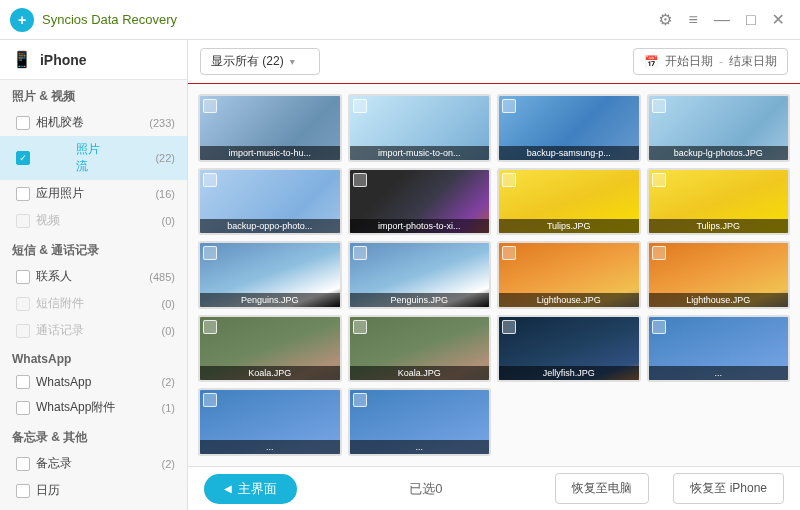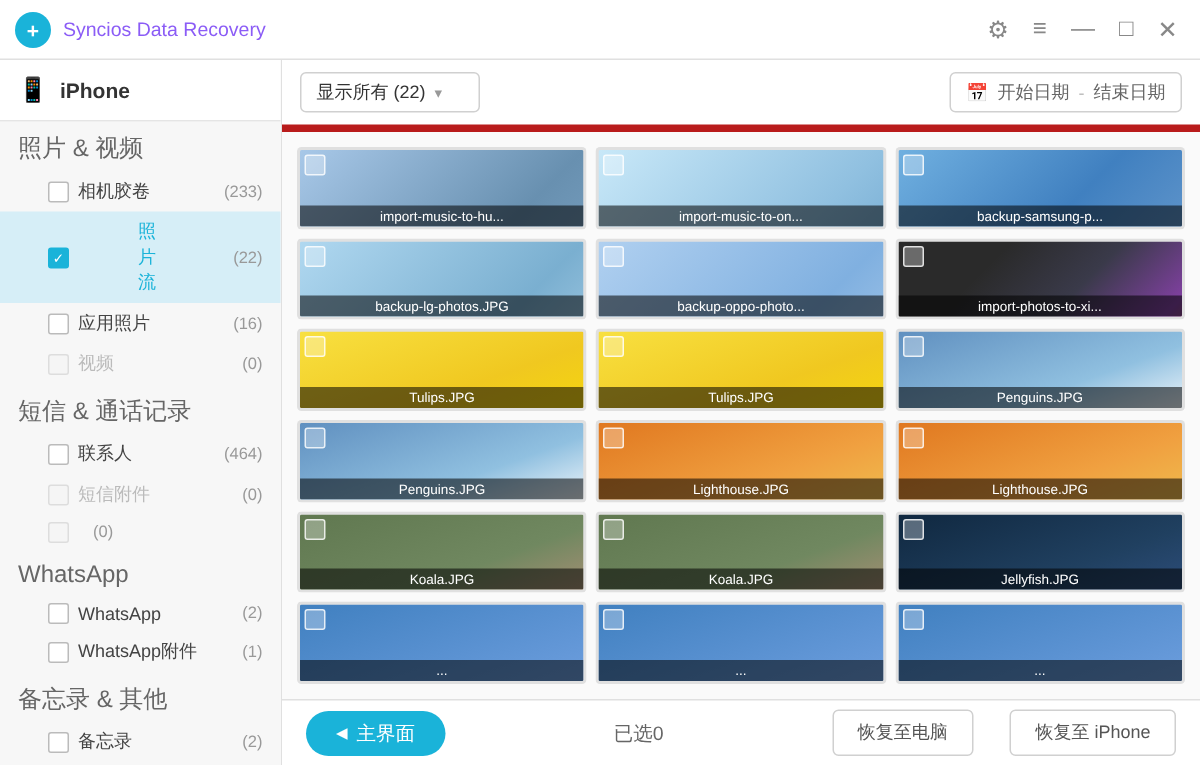--- a/index.html
+++ b/index.html
@@ -9,81 +9,81 @@
     .titlebar {
       display: flex; align-items: center; height: 40px;
       background: #fff; border-bottom: 1px solid #e0e0e0;
       padding: 0 10px; flex-shrink: 0;
     }
     .titlebar-logo {
       width: 24px; height: 24px; background: #1ab3d9;
       border-radius: 50%; display: flex; align-items: center; justify-content: center;
       color: white; font-size: 14px; font-weight: bold; margin-right: 8px;
     }
-    .titlebar-title { font-size: 13px; color: #8b5cf6; flex: 1; }
+    .titlebar-title { font-size: 13px; color: #4d7c0f; flex: 1; }
     .titlebar-controls { display: flex; gap: 6px; align-items: center; }
     .titlebar-icon { color: #888; font-size: 16px; cursor: pointer; padding: 2px 5px; }
 
     
     .main-layout { display: flex; flex: 1; overflow: hidden; }
 
     
     .sidebar {
       width: 188px; background: #f7f7f7; border-right: 1px solid #e0e0e0;
       display: flex; flex-direction: column; flex-shrink: 0; overflow-y: auto;
     }
     .sidebar-device {
       display: flex; align-items: center; padding: 10px 12px;
       font-size: 14px; font-weight: bold; color: #333; border-bottom: 1px solid #e5e5e5;
       background: #fff;
     }
     .sidebar-device-icon { margin-right: 8px; font-size: 16px; color: #555; }
 
     .sidebar-section-title {
-      font-size: 16px; color: #666; padding: 8px 12px 4px;
-      font-weight: normal;
+      font-size: 12px; color: #666; padding: 8px 12px 4px;
+      font-weight: bold;
     }
     .sidebar-item {
-      display: flex; align-items: center; padding: 5px 12px 5px 32px;
-      font-size: 12px; color: #444; cursor: pointer;
+      display: flex; align-items: center; padding: 5px 12px 5px 16px;
+      font-size: 12px; color: #444; cursor: pointer; justify-content: center;
     }
     .sidebar-item.active { background: #d6eef7; color: #1ab3d9; gap: 40px; }
     .sidebar-item .check { width: 14px; height: 14px; border: 1px solid #bbb; margin-right: 6px; flex-shrink: 0; background: #fff; border-radius: 2px; }
     .sidebar-item .check.checked { background: #1ab3d9; border-color: #1ab3d9; display: flex; align-items: center; justify-content: center; }
     .sidebar-item .check.checked::after { content: '✓'; color: white; font-size: 9px; }
     .sidebar-item .item-label { flex: 1; }
     .sidebar-item .item-count { color: #999; font-size: 11px; margin-left: 10px; }
     .sidebar-item.disabled { color: #bbb; cursor: default; }
     .sidebar-item.disabled .check { border-color: #ddd; background: #f5f5f5; }
 
     
     .content { flex: 1; display: flex; flex-direction: column; background: #fafafa; overflow: hidden; }
 
     
     .content-toolbar {
       display: flex; align-items: center; padding: 8px 12px;
-      border-bottom: 5px solid #b91c1c; background: #fff; gap: 10px; flex-shrink: 0;
+      border-bottom: 1px solid #b91c1c; background: #fff; gap: 10px; flex-shrink: 0;
     }
     .toolbar-select {
       display: flex; align-items: center; border: 1px solid #d0d0d0;
       border-radius: 4px; padding: 4px 10px; font-size: 12px; color: #333;
       background: #fff; cursor: pointer; gap: 6px; min-width: 120px;
     }
     .toolbar-select .arrow { font-size: 10px; color: #999; }
     .toolbar-spacer { flex: 1; }
     .toolbar-date {
       display: flex; align-items: center; gap: 6px; font-size: 12px; color: #666;
       border: 1px solid #d0d0d0; border-radius: 4px; padding: 4px 10px; background: #fff;
     }
     .toolbar-date-sep { color: #bbb; }
 
     
     .photo-grid {
       flex: 1; overflow-y: auto; padding: 10px;
-      display: grid; grid-template-columns: repeat(3, 1fr); gap: 6px;
+      display: grid; grid-template-columns: repeat(4, 1fr); gap: 6px;
       align-content: start;
     }
     .photo-item {
       position: relative; cursor: pointer; border-radius: 3px; overflow: hidden;
       border: 2px solid transparent; background: #e0e0e0;
     }
     .photo-item .photo-thumb {
       width: 100%; aspect-ratio: 1; display: flex; align-items: center; justify-content: center;
       font-size: 10px; color: #666; overflow: hidden;
     }
@@ -179,29 +179,30 @@
     <div class="sidebar-item disabled">
       <div class="check"></div>
       <span class="item-label">视频</span>
       <span class="item-count">(0)</span>
     </div>
 
     <div class="sidebar-section-title">短信 &amp; 通话记录</div>
     <div class="sidebar-item">
       <div class="check"></div>
       <span class="item-label">联系人</span>
-      <span class="item-count">(464)</span>
+      <span class="item-count">(485)</span>
     </div>
     <div class="sidebar-item disabled">
       <div class="check"></div>
       <span class="item-label">短信附件</span>
       <span class="item-count">(0)</span>
     </div>
     <div class="sidebar-item disabled">
       <div class="check"></div>
+      <span class="item-label">通话记录</span>
       <span class="item-count">(0)</span>
     </div>
 
     <div class="sidebar-section-title">WhatsApp</div>
     <div class="sidebar-item">
       <div class="check"></div>
       <span class="item-label">WhatsApp</span>
       <span class="item-count">(2)</span>
     </div>
     <div class="sidebar-item">

